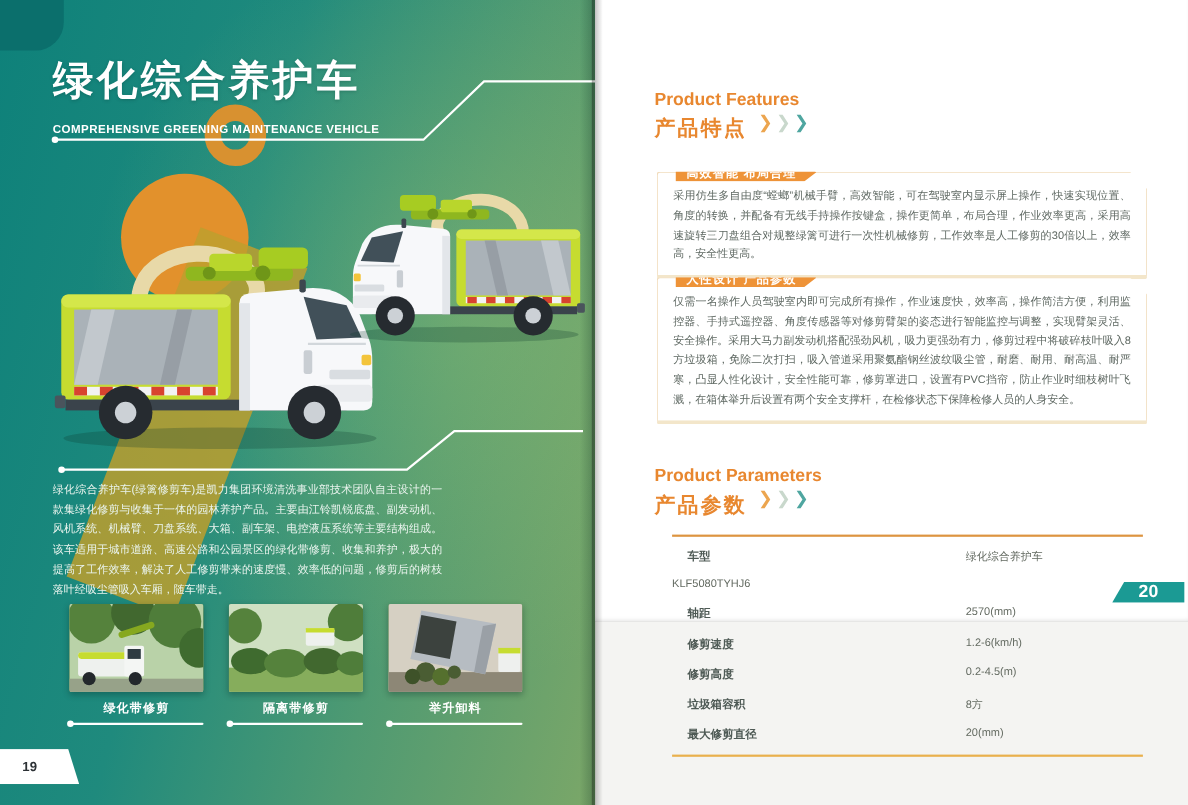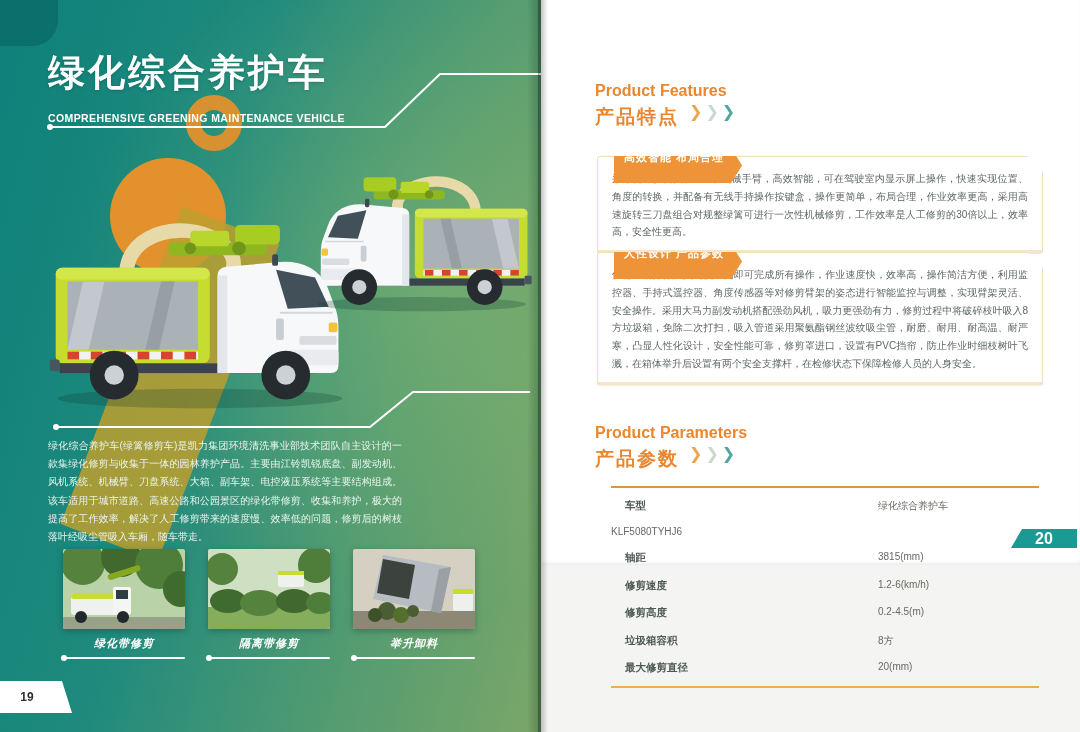--- a/index.html
+++ b/index.html
@@ -55,21 +55,21 @@
     color:#eaf4ee; font-size:10px; line-height:1.82; text-align:justify;
   }
   .thumbs { position:absolute; left:63px; top:549px; z-index:4; display:flex; gap:23px; }
   .thumb-block { width:122px; }
   .thumb-img {
     width:122px; height:80px; border-radius:2px; overflow:hidden;
     box-shadow:0 2px 6px rgba(0,30,25,.3); background:#6d8f5a;
   }
   .thumb-img svg { display:block; }
   .thumb-label {
-    margin-top:7px; text-align:center; color:#fff; font-size:11px; font-weight:bold; letter-spacing:1px;font-style:italic;
+    margin-top:7px; text-align:center; color:#fff; font-size:11px; font-weight:bold; letter-spacing:1px;
   }
   .thumb-line { position:relative; margin-top:6px; height:2px; background:#fff; border-radius:1px; }
   .thumb-line::before {
     content:""; position:absolute; left:-2px; top:-2px; width:6px; height:6px;
     background:#fff; border-radius:50%;
   }
   .tab-19 {
     position:absolute; left:0; bottom:19px; width:72px; height:32px; z-index:6;
     background:#fff; clip-path:polygon(0 0,62px 0,72px 100%,0 100%);
     display:flex; align-items:center; justify-content:center; padding-right:18px;
@@ -98,21 +98,21 @@
     position:absolute; left:56px; width:446px; background:#fff;
     border:1px solid #f1dcbc; border-bottom:4px solid #f3e6ca; border-radius:3px;
     clip-path:polygon(0 0, calc(100% - 16px) 0, 100% 16px, 100% 100%, 0 100%);
     padding:13px 14px 9px 14px;
   }
   .card-1 { top:156px; }
   .card-2 { top:252px; }
   .feature-tag {
     position:absolute; top:-9px; left:16px; background:#ee9338; color:#fff;
     font-size:11px; font-weight:bold; letter-spacing:1px;
-    padding:2px 18px 18px 10px;
+    padding:2px 18px 0 10px;
     clip-path:polygon(0 0, calc(100% - 11px) 0, 100% 50%, calc(100% - 11px) 100%, 0 100%);
     text-align:center;
   }
   .feature-text {
     color:#5e6862; font-size:10px; line-height:1.78; text-align:justify;
   }
   .params-table {
     position:absolute; left:70px; top:486px; width:428px;
     border-top:2px solid #dd9440; border-bottom:2px solid #e9b04c;
     padding:4px 0;
@@ -306,21 +306,21 @@
   <div class="params-table">
     <div class="param-row">
       <div class="param-label">车型</div>
       <div class="param-value">绿化综合养护车</div>
     </div>
     <div class="param-row">
       <div class="param-value">KLF5080TYHJ6</div>
     </div>
     <div class="param-row">
       <div class="param-label">轴距</div>
-      <div class="param-value">3815(mm)</div>
+      <div class="param-value">2570(mm)</div>
     </div>
     <div class="param-row">
       <div class="param-label">修剪速度</div>
       <div class="param-value">1.2-6(km/h)</div>
     </div>
     <div class="param-row">
       <div class="param-label">修剪高度</div>
       <div class="param-value">0.2-4.5(m)</div>
     </div>
     <div class="param-row">

